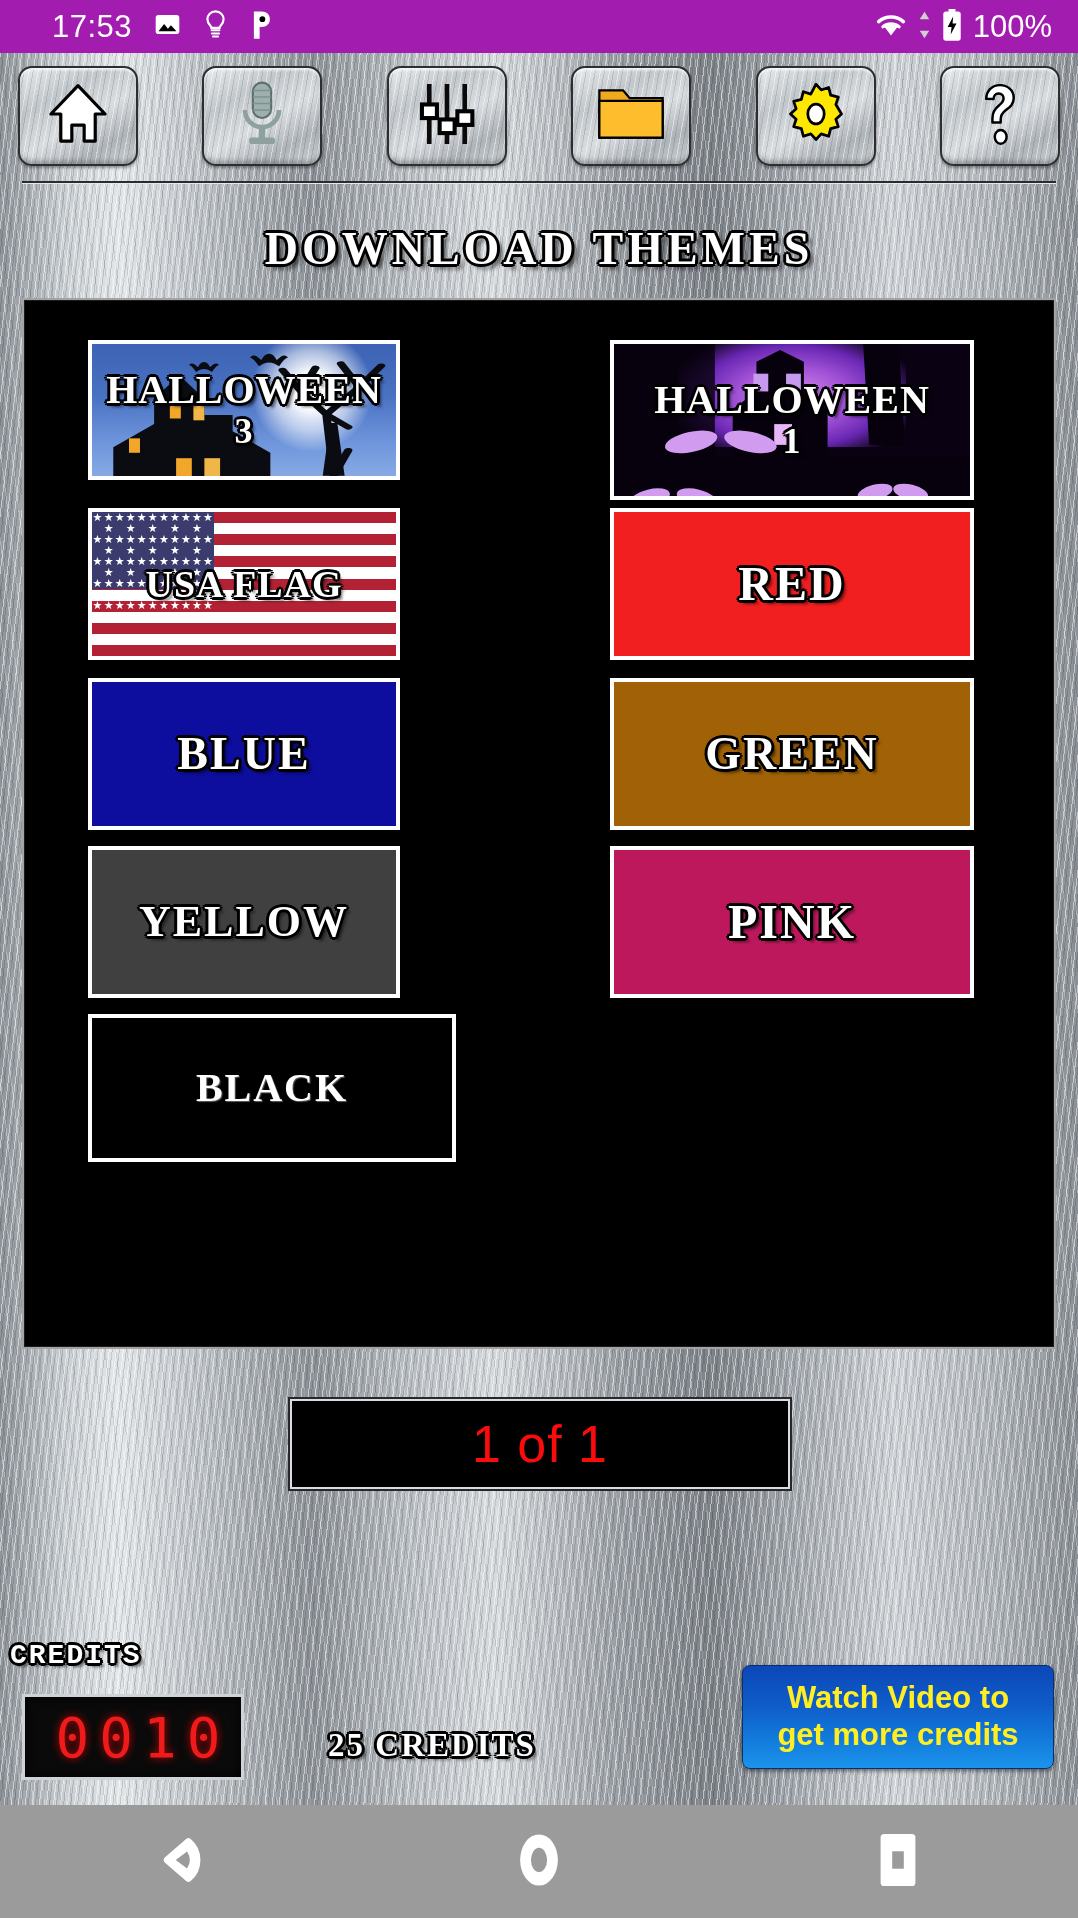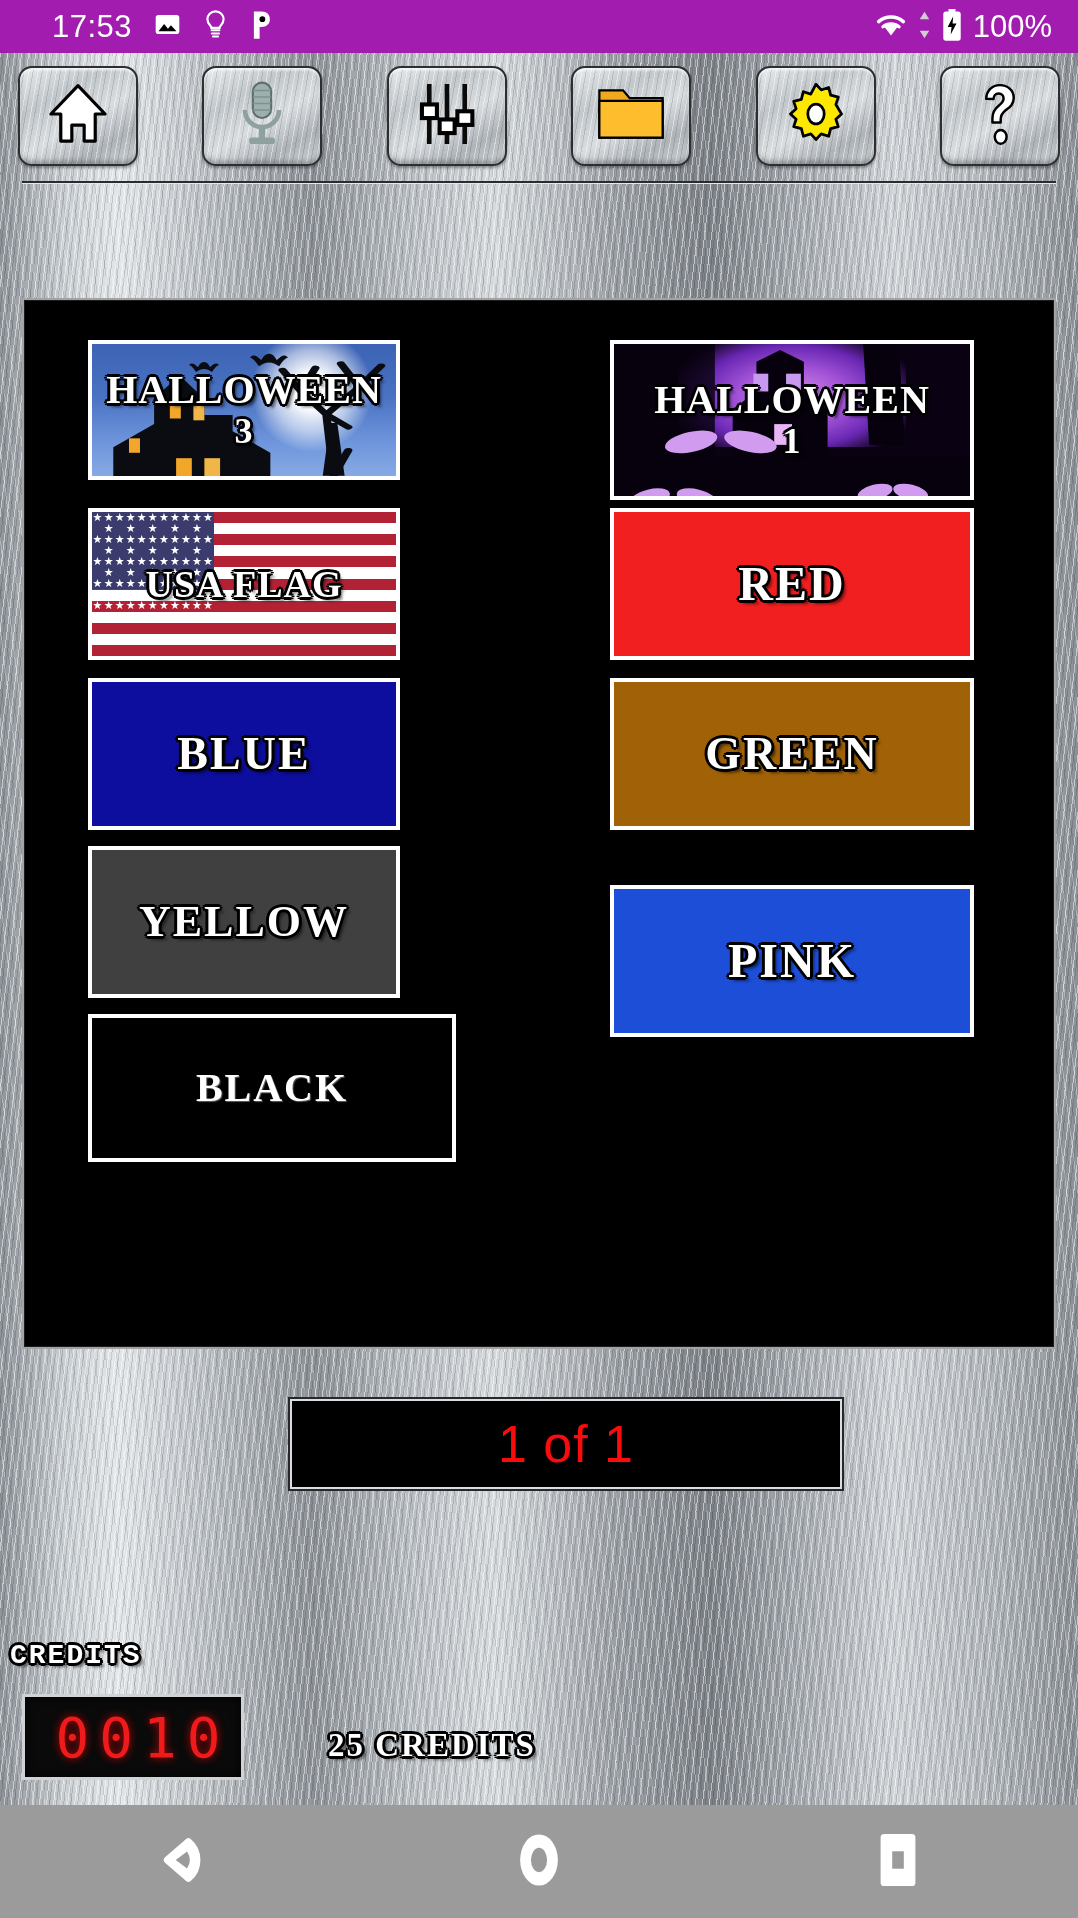--- a/index.html
+++ b/index.html
@@ -143,21 +143,21 @@
   .canton {
     position:absolute; left:0; top:0; width:40%; height:53.8%;
     background:#3c3b6e;
     display:grid; grid-template-columns:repeat(11,1fr); grid-template-rows:repeat(9,1fr);
     align-items:center; justify-items:center;
   }
   .canton i { font-style:normal; color:#fff; font-size:11px; line-height:1; }
 
   
   #pagination {
-    position:absolute; left:290px; top:1399px; width:552px; height:90px;
+    position:absolute; left:290px; top:1399px; width:500px; height:90px;
     background:#000;
     border:2px solid #d9dde0;
     box-shadow:0 0 0 2px #26282b;
     display:flex; align-items:center; justify-content:center;
     cursor:pointer;
   }
   #pagination .ptext {
     font-family:"Liberation Sans", sans-serif;
     color:#fb0b0b; font-size:52px; letter-spacing:1px;
   }
@@ -326,20 +326,21 @@
         <svg width="48" height="66" viewBox="0 0 34 48">
           <path d="M7 13c0-6 4.4-10 10-10s10 3.8 10 9.2c0 5-3.1 7-5.9 9.1-2.6 2-3.6 3.3-3.6 6.5v2.4h-6v-3.2c0-4.6 1.7-6.8 4.7-9.2 2.2-1.8 3.4-2.9 3.4-5.1 0-2.2-1.5-3.6-3.6-3.6-2.2 0-3.7 1.6-3.7 4z" fill="#fff" stroke="#000" stroke-width="1.8" stroke-linejoin="round"></path>
           <ellipse cx="17.5" cy="40.6" rx="4.3" ry="5" fill="#fff" stroke="#000" stroke-width="1.8"></ellipse>
         </svg>
       </span>
     </div>
   </div>
 
   <div id="divider"></div>
 
+  <div id="page-title">DOWNLOAD THEMES</div>
 
   <div id="theme-panel">
     <div class="grid">
 
       <div class="tile" style="left:64px; top:40px; width:312px; height:140px; background:#3c63b4;">
         <div class="hw3-bg"></div>
         <div class="hw3-moon"></div>
         <svg class="hw3-house" viewBox="0 0 120 120" preserveAspectRatio="none">
           <path d="M46 8 L62 34 L62 52 L80 52 L80 70 L104 94 L104 120 L4 120 L4 88 L30 62 L30 34z" fill="#0b0b12"></path>
           <rect x="40" y="40" width="7" height="16" fill="#f2a62a"></rect>
@@ -511,21 +512,21 @@
       </div>
 
       <div class="tile" style="left:586px; top:378px; width:364px; height:152px; background:#a16207;">
         <div class="tlabel outlined" style="font-size:46px; letter-spacing:2px;">GREEN</div>
       </div>
 
       <div class="tile" style="left:64px; top:546px; width:312px; height:152px; background:#404040;">
         <div class="tlabel outlined" style="font-size:44px; letter-spacing:2px;">YELLOW</div>
       </div>
 
-      <div class="tile" style="left:586px; top:546px; width:364px; height:152px; background:#1d4ed8;margin-top:39px;">
+      <div class="tile" style="left:586px; top:546px; width:364px; height:152px; background:#be185d;">
         <div class="tlabel outlined" style="font-size:48px; letter-spacing:2px;">PINK</div>
       </div>
 
       <div class="tile" style="left:64px; top:714px; width:368px; height:148px; background:#000;">
         <div class="tlabel plainwhite" style="font-size:40px; letter-spacing:2px;">BLACK</div>
       </div>
 
     </div>
   </div>
 
@@ -537,20 +538,26 @@
 
   <div id="credits-display">
     <span class="digits">0010</span>
   </div>
 
   <div id="cost-text">
     <br>
     <span>25 CREDITS</span>
   </div>
 
+  <div id="watch-video">
+    <span>
+      <span>Watch Video to</span><br>
+      <span>get more credits</span>
+    </span>
+  </div>
 
   <div id="navbar">
     <div class="navbtn">
       <span>
         <svg width="62" height="62" viewBox="0 0 44 44">
           <path d="M13 22 L28 9 Q34 14 34 22 Q34 30 28 35 Z" fill="#fff" stroke="#fff" stroke-width="5" stroke-linejoin="round"></path>
           <path d="M19 22 L27 16 Q29 19 29 22 Q29 25 27 28 Z" fill="#9b9b9b"></path>
         </svg>
       </span>
     </div>

